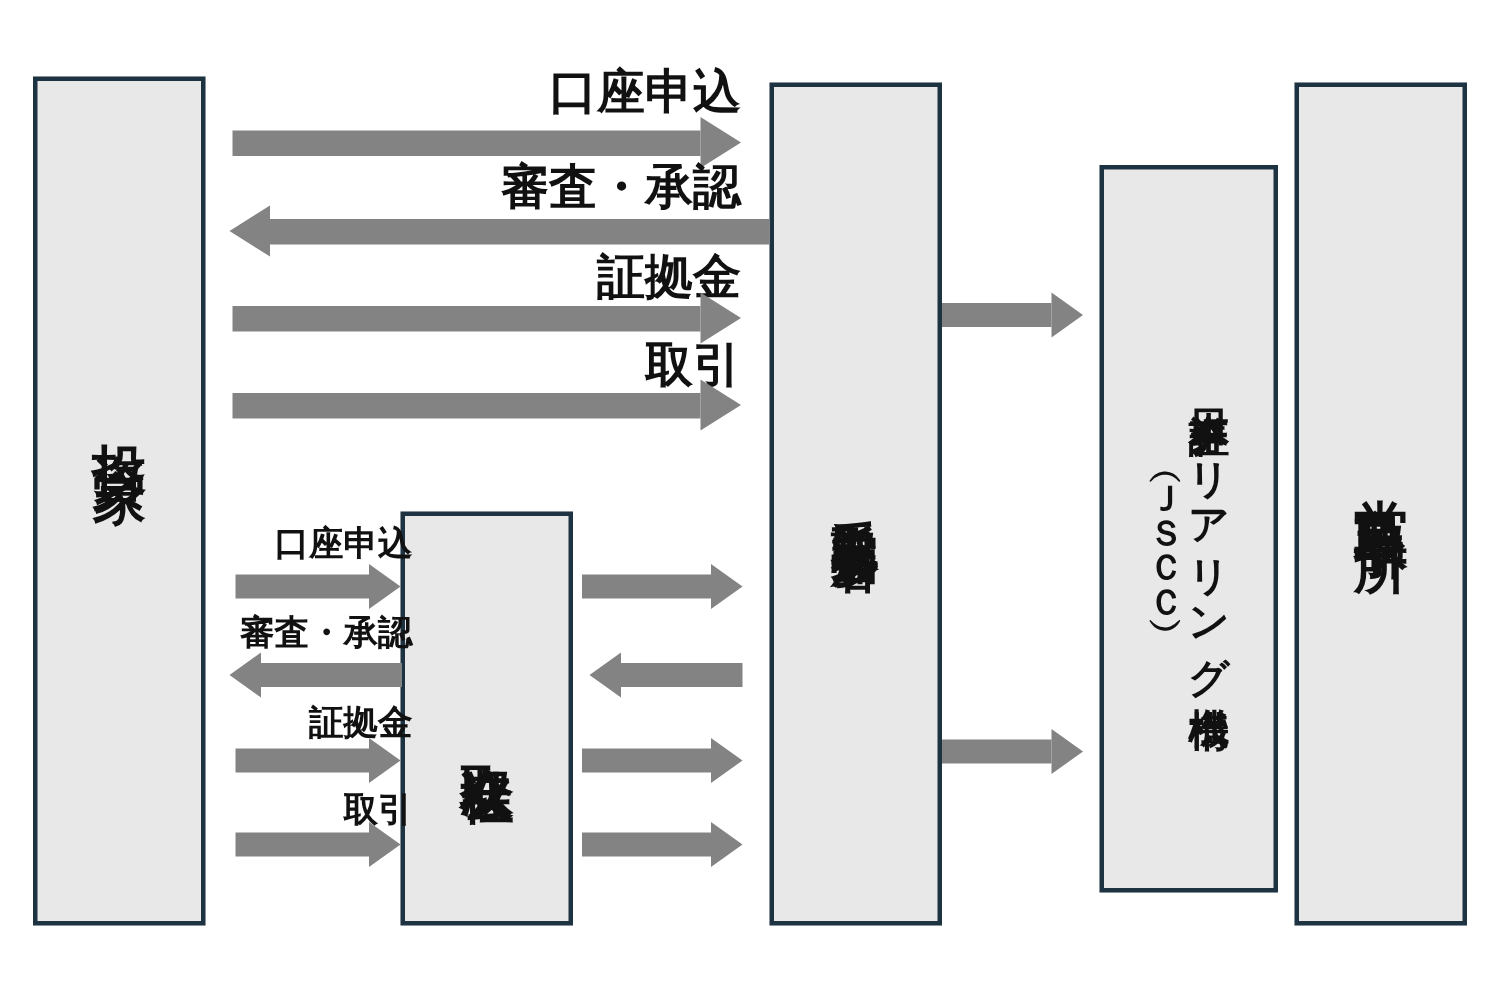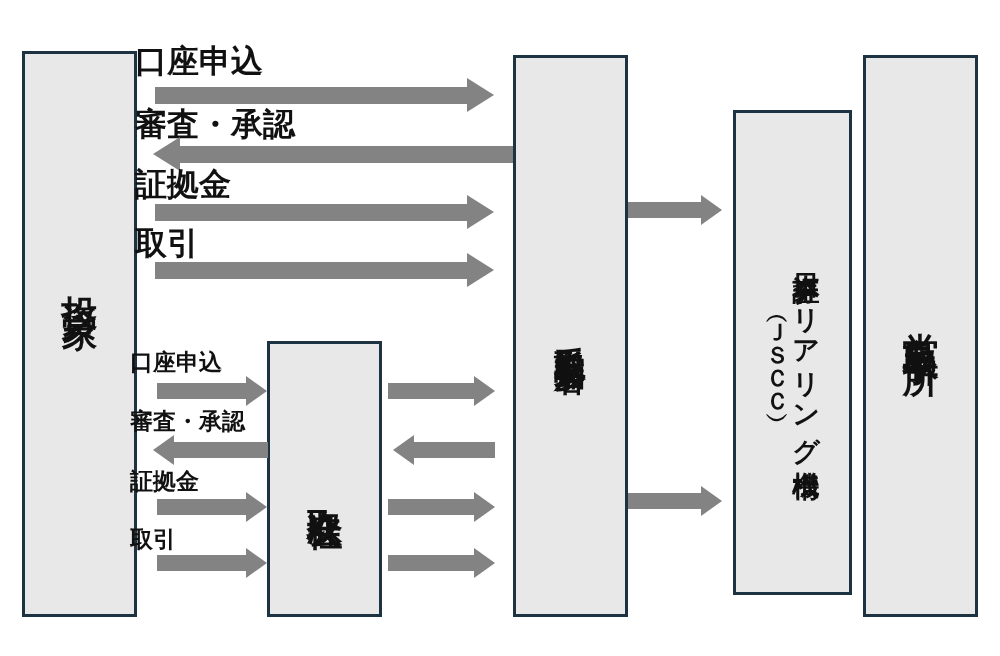--- a/index.html
+++ b/index.html
@@ -35,21 +35,21 @@
   }
   .investor-label{font-size:36px;letter-spacing:8px;top:-55px;}
   .agent-label{font-size:36px;letter-spacing:1px;top:4px;}
   .participant-label{font-size:32px;letter-spacing:3px;top:-6px;}
   .exchange-label{font-size:36px;letter-spacing:7px;top:-16px;}
   .jscc-wrap{display:flex;flex-direction:row;align-items:center;justify-content:center;gap:3px;}
   .jscc-paren-label{font-size:23px;letter-spacing:0;}
   .jscc-main-label{font-size:27px;letter-spacing:1.5px;}
   
   .flabel{
-    position:absolute;font-weight:700;text-align:left;line-height:1.05;
+    position:absolute;font-weight:700;text-align:right;line-height:1.05;
     color:var(--text);white-space:nowrap;
   }
   .flabel.big-l{left:135px;width:359px;font-size:32px;}
   .flabel.sm-l{left:130px;width:145px;font-size:23px;}
   
   .arrow{position:absolute;display:flex;align-items:center;}
   .arrow .abody{flex:1;background:var(--arrow);}
   .arrow.big{height:34px;}
   .arrow.big .abody{height:17px;}
   .arrow.big .ahead-r{width:0;height:0;border-top:17px solid transparent;border-bottom:17px solid transparent;border-left:27px solid var(--arrow);}

